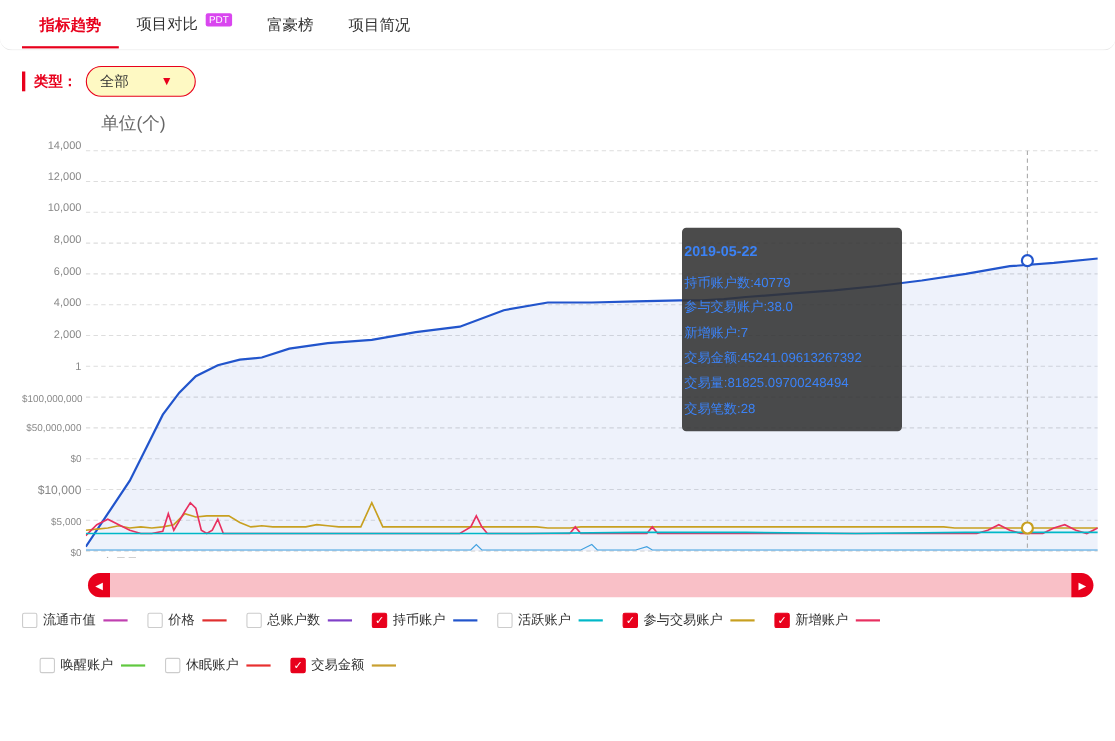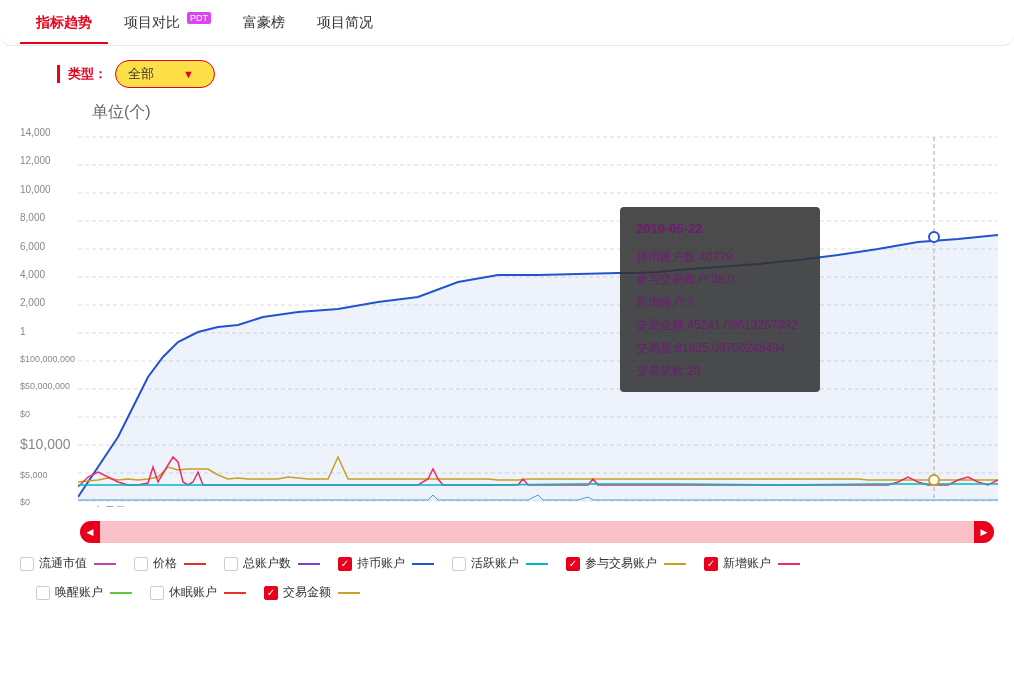--- a/index.html
+++ b/index.html
@@ -6,38 +6,38 @@
     body { font-family: "Microsoft YaHei", "PingFang SC", sans-serif; background: #fff; font-size: 13px; color: #333; width: 1014px; }
 
     
     .nav-bar { display: flex; align-items: center; border-bottom: 1px solid #e8e8e8; padding: 0 20px; height: 46px; border-radius: 11px; }
     .nav-item { padding: 12px 16px; cursor: pointer; font-size: 14px; color: #333; position: relative; }
     .nav-item.active { color: #e8001c; font-weight: bold; }
     .nav-item.active::after { content: ''; position: absolute; bottom: 0; left: 0; right: 0; height: 2px; background: #e8001c; }
     .nav-badge { background: #d946ef; color: #fff; font-size: 9px; padding: 1px 3px; border-radius: 2px; margin-left: 3px; vertical-align: super; }
 
     
-    .filter-bar { display: flex; align-items: center; padding: 14px 20px; margin-left: 37px; }
+    .filter-bar { display: flex; align-items: center; padding: 14px 20px; }
     .filter-label-accent { color: #e8001c; font-weight: bold; border-left: 3px solid #e8001c; padding-left: 8px; margin-right: 8px; }
-    .filter-select { display: flex; align-items: center; border: 1px solid #e8001c; border-radius: 14px; padding: 4px 12px; color: #333; font-size: 13px; cursor: pointer; min-width: 100px; justify-content: space-between; background: #fde047; }
+    .filter-select { display: flex; align-items: center; border: 1px solid #e8001c; border-radius: 14px; padding: 4px 12px; color: #333; font-size: 13px; cursor: pointer; min-width: 100px; justify-content: space-between; background: #fef9c3; }
     .filter-select span { margin-right: 8px; }
     .chevron { color: #e8001c; font-size: 11px; }
 
     
     .chart-container { padding: 0 20px 10px 20px; position: relative; }
     .y-axis-label { font-size: 16px; color: #666; margin-left: 72px; margin-bottom: 4px; }
 
     .chart-wrapper { position: relative; }
 
     
-    .tooltip-box { position: absolute; background: rgba(50,50,50,0.88); color: #701a75; border-radius: 4px; padding: 10px 16px; font-size: 12px; line-height: 1.9; pointer-events: none; }
+    .tooltip-box { position: absolute; background: rgba(50,50,50,0.88); color: #3b82f6; border-radius: 4px; padding: 10px 2px; font-size: 12px; line-height: 1.9; pointer-events: none; }
     .tooltip-box .tooltip-date { font-size: 13px; font-weight: bold; margin-bottom: 4px; }
 
     
-    .legend-area { padding: 8px 20px; display: flex; flex-wrap: wrap; gap: 4px 0; }
+    .legend-area { padding: 8px 20px; display: flex; flex-wrap: wrap; gap: 16px 0; }
     .legend-item { display: flex; align-items: center; margin-right: 18px; cursor: pointer; margin-bottom: 6px; }
     .legend-checkbox { width: 14px; height: 14px; border: 1px solid #ccc; border-radius: 2px; margin-right: 5px; display: flex; align-items: center; justify-content: center; flex-shrink: 0; }
     .legend-checkbox.checked { background: #e8001c; border-color: #e8001c; }
     .legend-checkbox.checked::after { content: '✓'; color: #fff; font-size: 10px; }
     .legend-text { font-size: 12px; color: #333; margin-right: 5px; white-space: nowrap; }
     .legend-line { height: 2px; width: 22px; margin-left: 2px; }
   </style>
 </head>
 <body>
 
@@ -63,33 +63,33 @@
     <span>全部</span>
     <span class="chevron">▼</span>
   </div>
 </div>
 
 <div class="chart-container">
   <div class="y-axis-label">单位(个)</div>
 
   <div class="chart-wrapper" style="position:relative; height:380px;">
 
-    <div style="position:absolute;left:0;top:0;width:58px;height:380px;display:flex;flex-direction:column;justify-content:space-between;text-align:left;font-size:10px;color:#888;padding-right:4px;">
+    <div style="position:absolute;left:0;top:0;width:58px;height:380px;display:flex;flex-direction:column;justify-content:space-between;text-align:right;font-size:10px;color:#888;padding-right:4px;">
       <span>14,000</span>
       <span>12,000</span>
       <span>10,000</span>
       <span>8,000</span>
       <span>6,000</span>
       <span>4,000</span>
       <span>2,000</span>
       <span>1</span>
       <span style="color:#888;font-size:9px;">$100,000,000</span>
       <span style="color:#888;font-size:9px;">$50,000,000</span>
       <span style="color:#888;font-size:9px;">$0</span>
-      <span style="color:#888;font-size:14px;">$10,000</span>
+      <span style="color:#888;font-size:11px;">$10,000</span>
       <span style="color:#888;font-size:9px;">$5,000</span>
       <span style="color:#888;font-size:9px;">$0</span>
     </div>
 
     <svg width="920" height="380" style="position:absolute;left:58px;top:0;" viewBox="0 0 920 380">
 
       <defs>
         <style>
           .grid-line { stroke: #ddd; stroke-width: 1; stroke-dasharray: 4,3; }
         </style>

